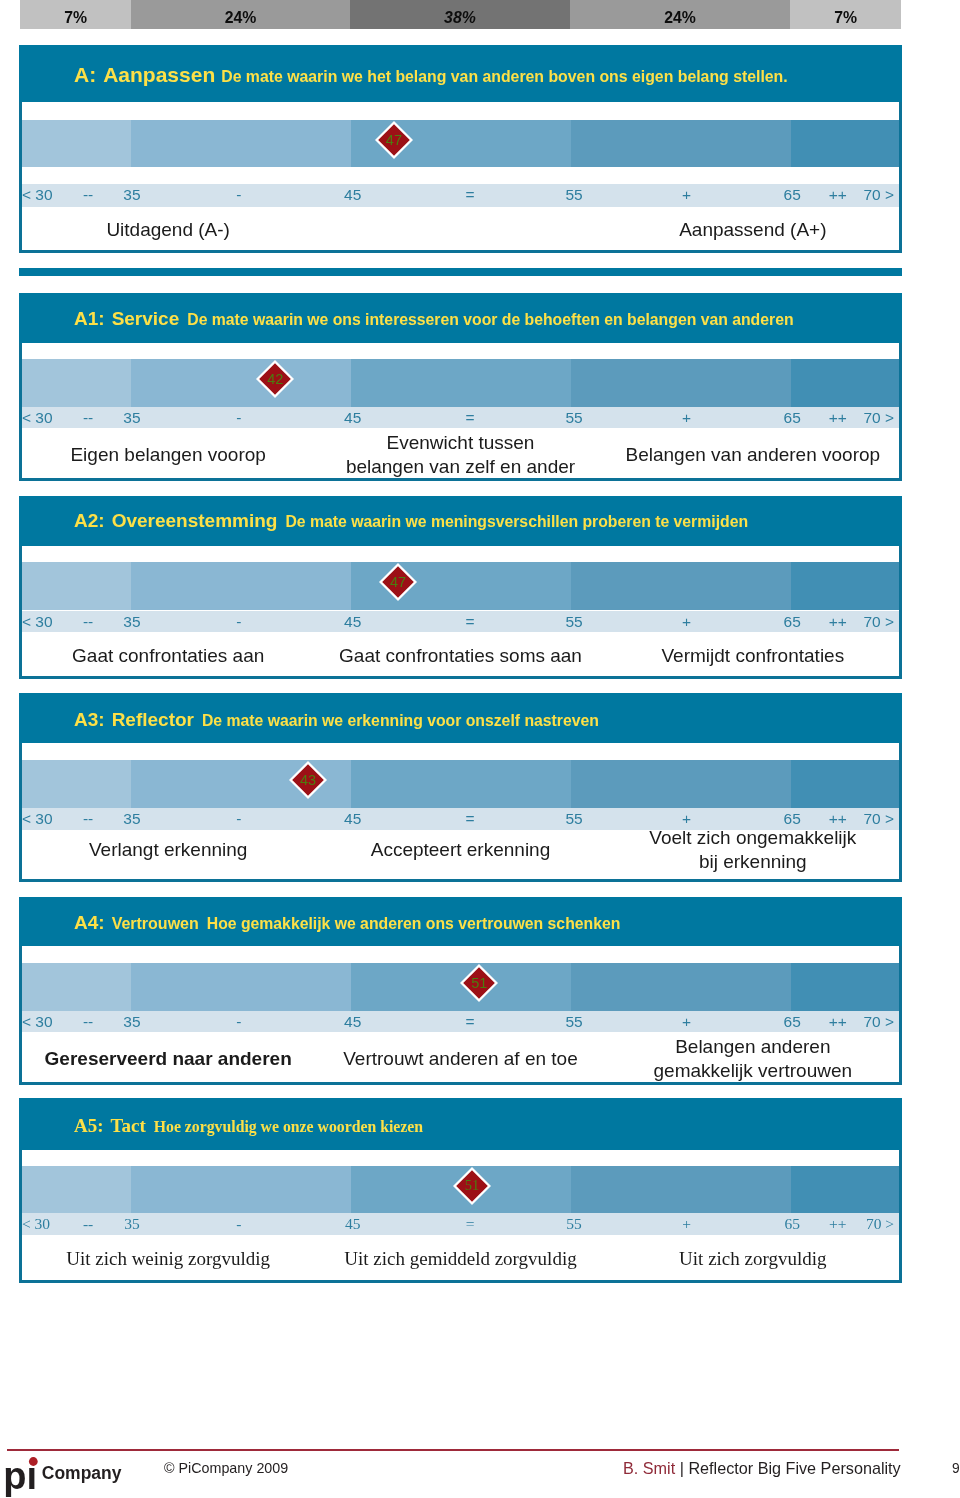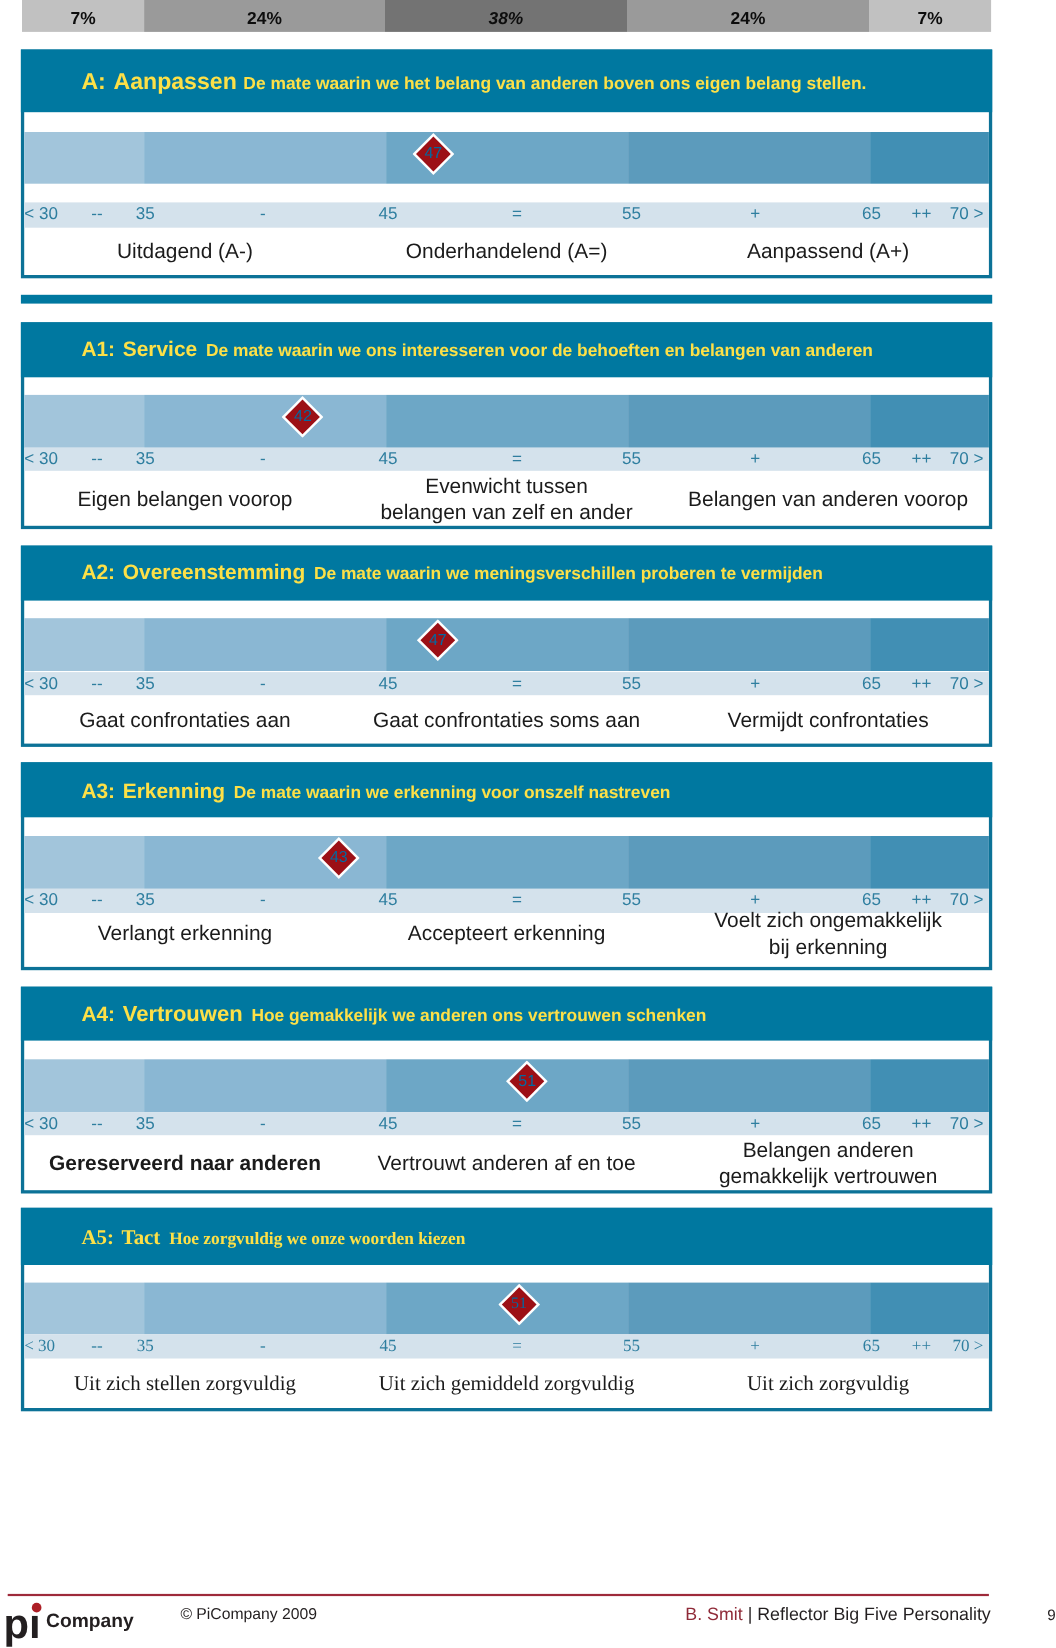--- a/index.html
+++ b/index.html
@@ -21,21 +21,21 @@
   .ttl span{font-weight:700;}
   .ttl .gap{display:inline-block;}
 
   .bandrow{position:absolute;left:0;right:0;display:flex;}
   .bandrow .b{height:100%;}
 
   .dia{position:absolute;}
   .dia svg{display:block;}
   .dia .num{position:absolute;left:0;top:0;width:100%;height:100%;
             display:flex;align-items:center;justify-content:center;
-            color:#0369a1;font-size:14.5px;font-weight:400;
+            color:#4d7c0f;font-size:14.5px;font-weight:400;
             padding-bottom:0.5px;box-sizing:border-box;}
 
   .scalerow{position:absolute;left:0;right:0;background:#d4e2ec;}
   .scalerow i{position:absolute;top:50%;transform:translate(-50%,-50%);
               font-style:normal;color:#2e7e9f;font-size:15.5px;white-space:nowrap;}
   .scalerow i.lft{transform:translate(0,-50%);}
   .scalerow i.rgt{transform:translate(-100%,-50%);}
 
   .anchors{position:absolute;left:0;right:0;}
   .anchors u{position:absolute;text-decoration:none;text-align:center;
@@ -98,23 +98,20 @@
           <i style="left: 62.95%;">55</i>
           <i style="left: 75.77%;">+</i>
           <i style="left: 87.82%;">65</i>
           <i style="left: 93.01%;">++</i>
           <i class="rgt" style="left: 99.43%;">70 &gt;</i>
         </div>
         <div class="anchors" style="top: 158.8px; height: 43.2px;">
           <u style="left: 0%; width: 33.3333%;">
             <div>Uitdagend (A-)</div>
           </u>
-          <u style="left: 33.3333%; width: 33.3333%;">
-            <div>Onderhandelend (A=)</div>
-          </u>
           <u style="left: 66.6666%; width: 33.3333%;">
             <div>Aanpassend (A+)</div>
           </u>
         </div>
       </div>
       <div class="sec" style="top: 292.7px; height: 188.3px;">
         <div class="sechead" style="height: 50px;">
           <div class="ttl" style="top: 16.305px; line-height: 19px;"><span style="font-size: 19px;">A1:</span><span class="gap" style="width: 7px;"></span><span style="font-size: 19px;">Service</span><span class="gap" style="width: 8px;"></span><span style="font-size: 15.78px;">De mate waarin we ons interesseren voor de behoeften en belangen van anderen</span></div>
         </div>
         <div class="bandrow" style="top: 63px; height: 48.1px;">
@@ -195,21 +192,21 @@
           <u style="left: 33.3333%; width: 33.3333%;">
             <div>Gaat confrontaties soms aan</div>
           </u>
           <u style="left: 66.6666%; width: 33.3333%;">
             <div>Vermijdt confrontaties</div>
           </u>
         </div>
       </div>
       <div class="sec" style="top: 693px; height: 189.2px;">
         <div class="sechead" style="height: 50.1px;">
-          <div class="ttl" style="top: 16.605px; line-height: 19px;"><span style="font-size: 19px;">A3:</span><span class="gap" style="width: 7px;"></span><span style="font-size: 19px;">Erkenning</span><span class="gap" style="width: 8px;"></span><span style="font-size: 15.78px;">De mate waarin we erkenning voor onszelf nastreven</span></div>
+          <div class="ttl" style="top: 16.605px; line-height: 19px;"><span style="font-size: 19px;">A3:</span><span class="gap" style="width: 7px;"></span><span style="font-size: 19px;">Reflector</span><span class="gap" style="width: 8px;"></span><span style="font-size: 15.78px;">De mate waarin we erkenning voor onszelf nastreven</span></div>
         </div>
         <div class="bandrow" style="top: 64px; height: 47.8px;">
           <div class="b" style="background: rgb(162, 197, 219); width: 12.443%;"></div>
           <div class="b" style="background: rgb(138, 183, 211); width: 25.114%;"></div>
           <div class="b" style="background: rgb(109, 167, 198); width: 25%;"></div>
           <div class="b" style="background: rgb(92, 155, 188); width: 25.114%;"></div>
           <div class="b" style="background: rgb(65, 143, 180); width: 12.329%;"></div>
         </div>
         <div class="dia" style="width: 38px; height: 38px; left: calc(32.61% - 19px); top: 65px;">
           <svg viewBox="0 0 38 38" width="38" height="38">
@@ -239,21 +236,21 @@
             <div>Accepteert erkenning</div>
           </u>
           <u style="left: 66.6666%; width: 33.3333%;">
             <div>Voelt zich ongemakkelijk</div>
             <div>bij erkenning</div>
           </u>
         </div>
       </div>
       <div class="sec" style="top: 896.8px; height: 188.4px;">
         <div class="sechead" style="height: 49.2px;">
-          <div class="ttl" style="top: 16.105px; line-height: 19px;"><span style="font-size: 19px;">A4:</span><span class="gap" style="width: 7px;"></span><span style="font-size: 20px;">Vertrouwen</span><span class="gap" style="width: 8px;"></span><span style="font-size: 15.78px;">Hoe gemakkelijk we anderen ons vertrouwen schenken</span></div>
+          <div class="ttl" style="top: 16.105px; line-height: 19px;"><span style="font-size: 19px;">A4:</span><span class="gap" style="width: 7px;"></span><span style="font-size: 16px;">Vertrouwen</span><span class="gap" style="width: 8px;"></span><span style="font-size: 15.78px;">Hoe gemakkelijk we anderen ons vertrouwen schenken</span></div>
         </div>
         <div class="bandrow" style="top: 63.2px; height: 47.8px;">
           <div class="b" style="background: rgb(162, 197, 219); width: 12.443%;"></div>
           <div class="b" style="background: rgb(138, 183, 211); width: 25.114%;"></div>
           <div class="b" style="background: rgb(109, 167, 198); width: 25%;"></div>
           <div class="b" style="background: rgb(92, 155, 188); width: 25.114%;"></div>
           <div class="b" style="background: rgb(65, 143, 180); width: 12.329%;"></div>
         </div>
         <div class="dia" style="width: 38px; height: 38px; left: calc(52.14% - 19px); top: 64.2px;">
           <svg viewBox="0 0 38 38" width="38" height="38">
@@ -314,21 +311,21 @@
           <i style="left: 37.71%;">45</i>
           <i style="left: 51.09%;">=</i>
           <i style="left: 62.95%;">55</i>
           <i style="left: 75.77%;">+</i>
           <i style="left: 87.82%;">65</i>
           <i style="left: 93.01%;">++</i>
           <i class="rgt" style="left: 99.43%;">70 &gt;</i>
         </div>
         <div class="anchors" style="top: 133.4px; height: 45.2px;">
           <u style="left: 0%; width: 33.3333%;">
-            <div>Uit zich stellen zorgvuldig</div>
+            <div>Uit zich weinig zorgvuldig</div>
           </u>
           <u style="left: 33.3333%; width: 33.3333%;">
             <div>Uit zich gemiddeld zorgvuldig</div>
           </u>
           <u style="left: 66.6666%; width: 33.3333%;">
             <div>Uit zich zorgvuldig</div>
           </u>
         </div>
       </div>
     </div>

